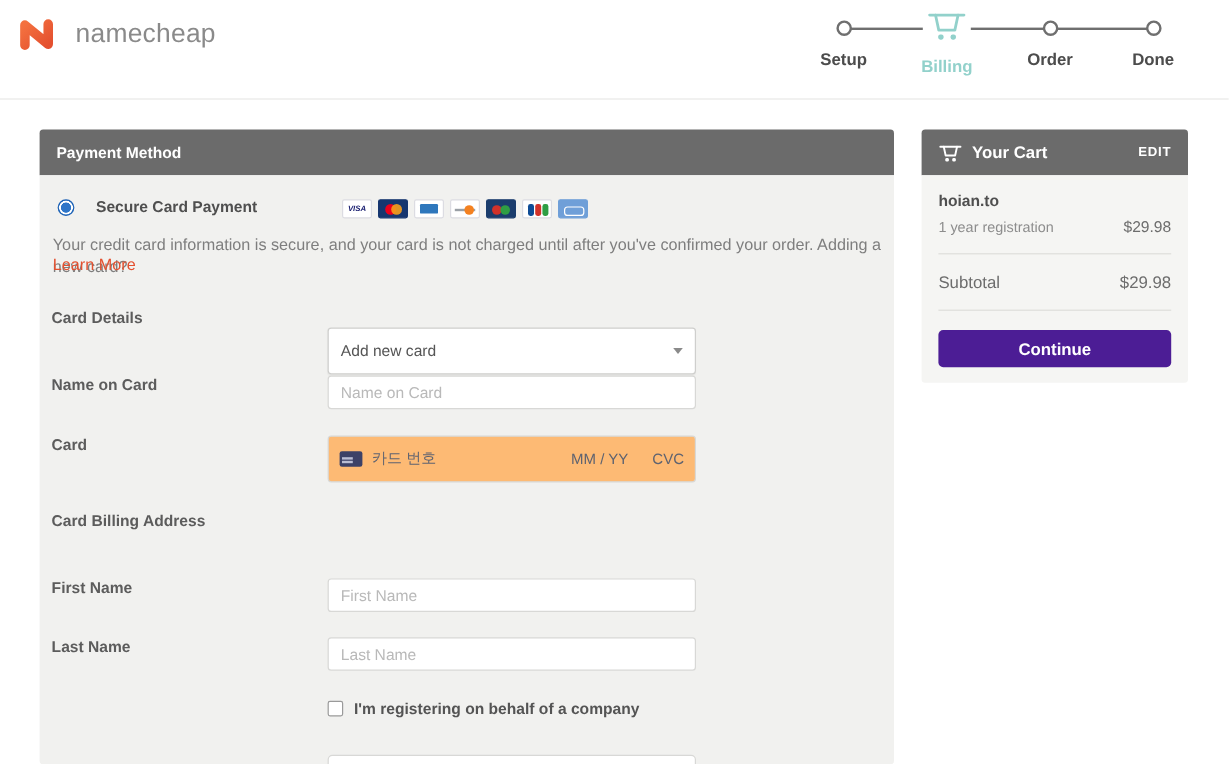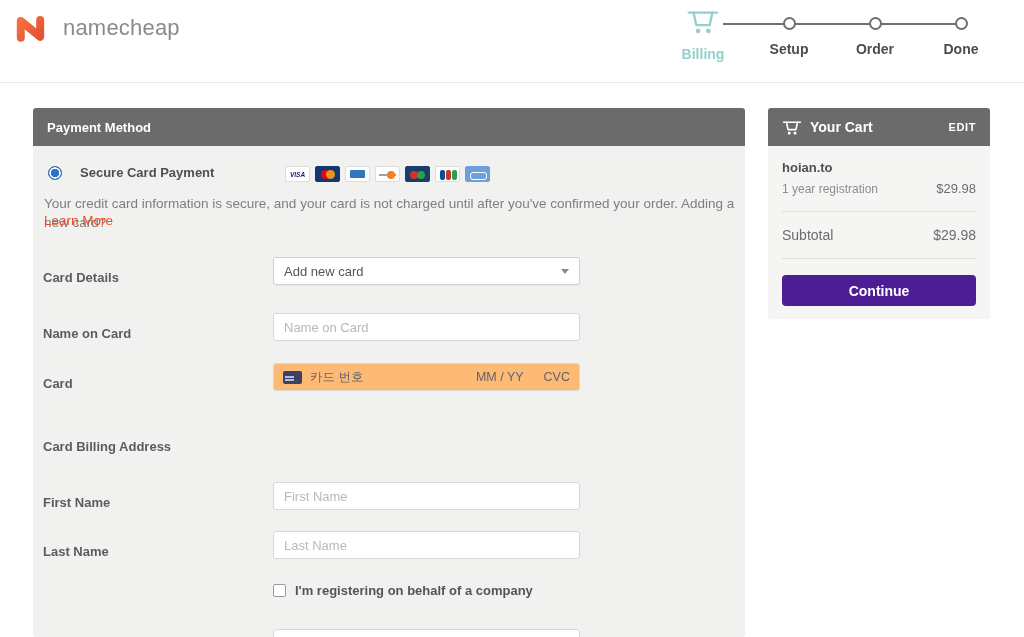--- a/index.html
+++ b/index.html
@@ -62,22 +62,22 @@
     box-shadow: 6px 0 0 #d1322a, 12px 0 0 #2f9e44; }
   .cbrand.diners { background: #6f9fd8; border-color: #6f9fd8; }
   .cbrand.diners::after { content: ""; position: absolute; left: 4px; top: 5px; width: 15px;
     height: 6px; border-radius: 3px; border: 1.5px solid #fff; }
 
   .info-text { position: absolute; left: 11px; top: 48px; width: 695px; font-size: 13.5px;
     color: #7e7e7e; line-height: 19px; }
   .learn-more { position: absolute; left: 11px; top: 67px; font-size: 13.5px; color: #e4502f;
     cursor: pointer; }
 
-  .field-row { position: absolute; left: 10px; width: 692px; height: 28px;
-    display: flex; align-items: flex-end; }
+  .field-row { position: absolute; left: 10px; width: 692px; height: 39px;
+    display: flex; align-items: flex-start; }
   .field-label { width: 230px; font-size: 13px; font-weight: bold; color: #5c5c5c; }
   .control { width: 307px; height: 28px; }
   .select { display: flex; align-items: center; justify-content: space-between;
     padding: 0 10px; background: #fff; border: 1px solid #cfcfcd; border-radius: 3px;
     font-size: 13px; color: #555; height: 100%; cursor: pointer;
     box-shadow: 0 1px 1px rgba(0,0,0,.04); margin-top: 16px; }
   .caret { width: 0; height: 0; border-left: 4px solid transparent;
     border-right: 4px solid transparent; border-top: 5px solid #8a8a8a; }
   .tinput { width: 307px; height: 28px; border: 1px solid #d8d8d6; border-radius: 3px;
     padding: 0 10px; font-size: 13px; color: #444; background: #fff;
@@ -135,39 +135,39 @@
             <stop offset="1" stop-color="#e4502f"></stop>
         </linearGradient>
       </defs>
       <path d="M7 28 V9 L29 27 V8" fill="none" stroke="url(#ncg)" stroke-width="9" stroke-linecap="round" stroke-linejoin="round"></path>
     </svg>
     <span class="logo-text">namecheap</span>
   </div>
 
   <div class="stepper">
     <div class="step-line"></div>
+    <div class="step">
+      <div class="step-dot"></div>
+      <div class="step-label">Setup</div>
+    </div>
     <div class="step active">
       <span class="step-cart">
         <svg width="34" height="29" viewBox="0 0 38 32">
           <g fill="none" stroke="#92d1cb" stroke-width="2.6" stroke-linecap="round" stroke-linejoin="round">
             <path d="M3 6 H35"></path>
             <path d="M8.5 6 L11.5 20 H26.5 L29.5 6"></path>
           </g>
           <rect x="11" y="24" width="5" height="5" rx="2" fill="#92d1cb"></rect>
           <rect x="22.5" y="24" width="5" height="5" rx="2" fill="#92d1cb"></rect>
         </svg>
       </span>
       <div class="step-label">Billing</div>
     </div>
     <div class="step">
       <div class="step-dot"></div>
-      <div class="step-label">Setup</div>
-    </div>
-    <div class="step">
-      <div class="step-dot"></div>
       <div class="step-label">Order</div>
     </div>
     <div class="step">
       <div class="step-dot"></div>
       <div class="step-label">Done</div>
     </div>
   </div>
 </div>
 
 <div class="main-panel">

